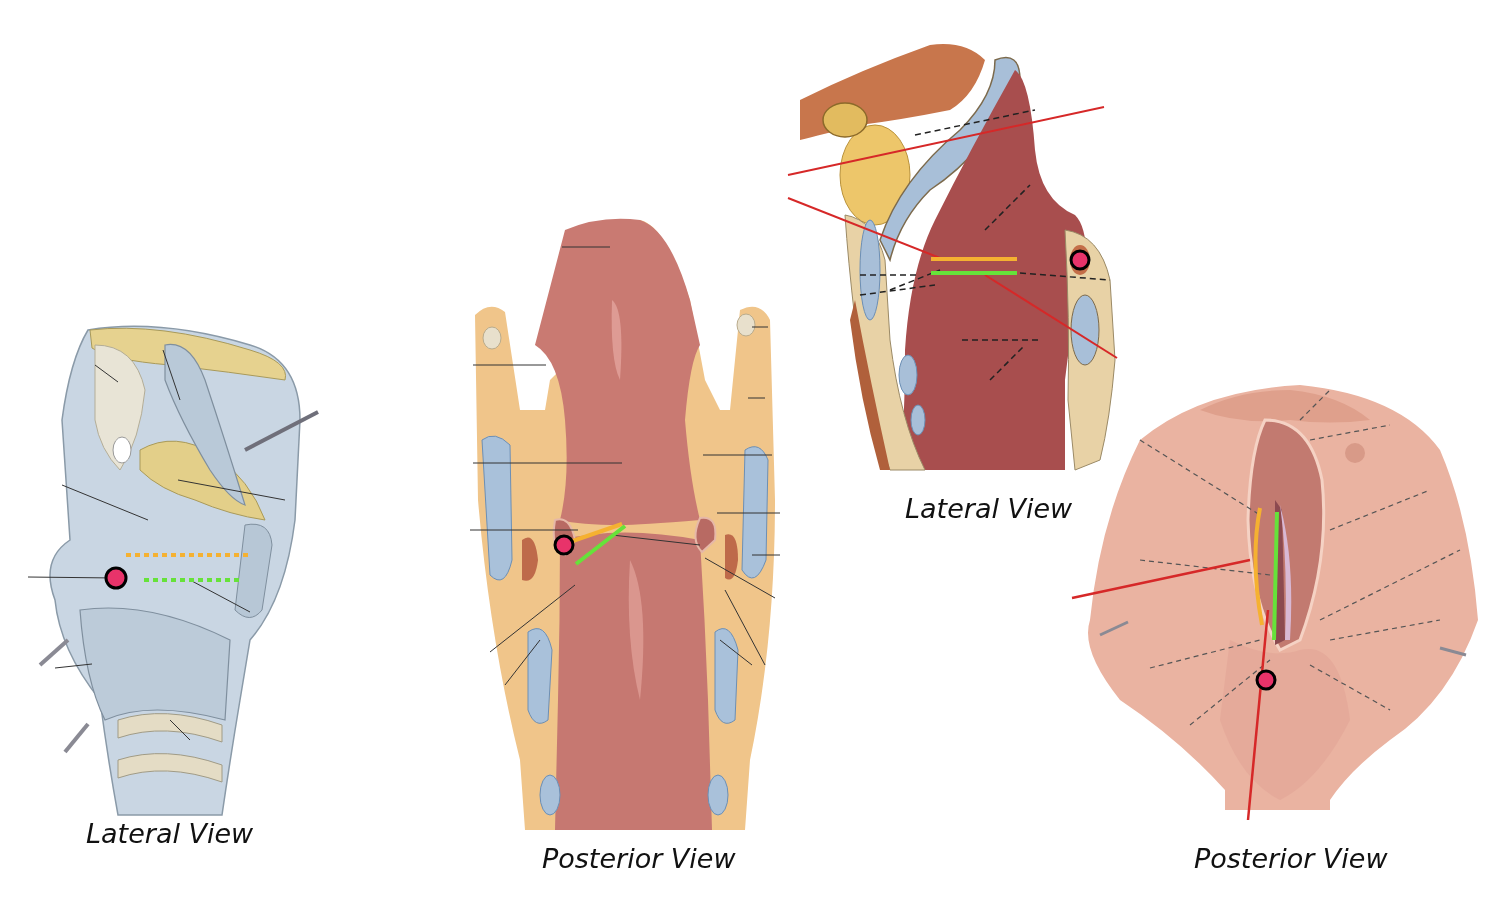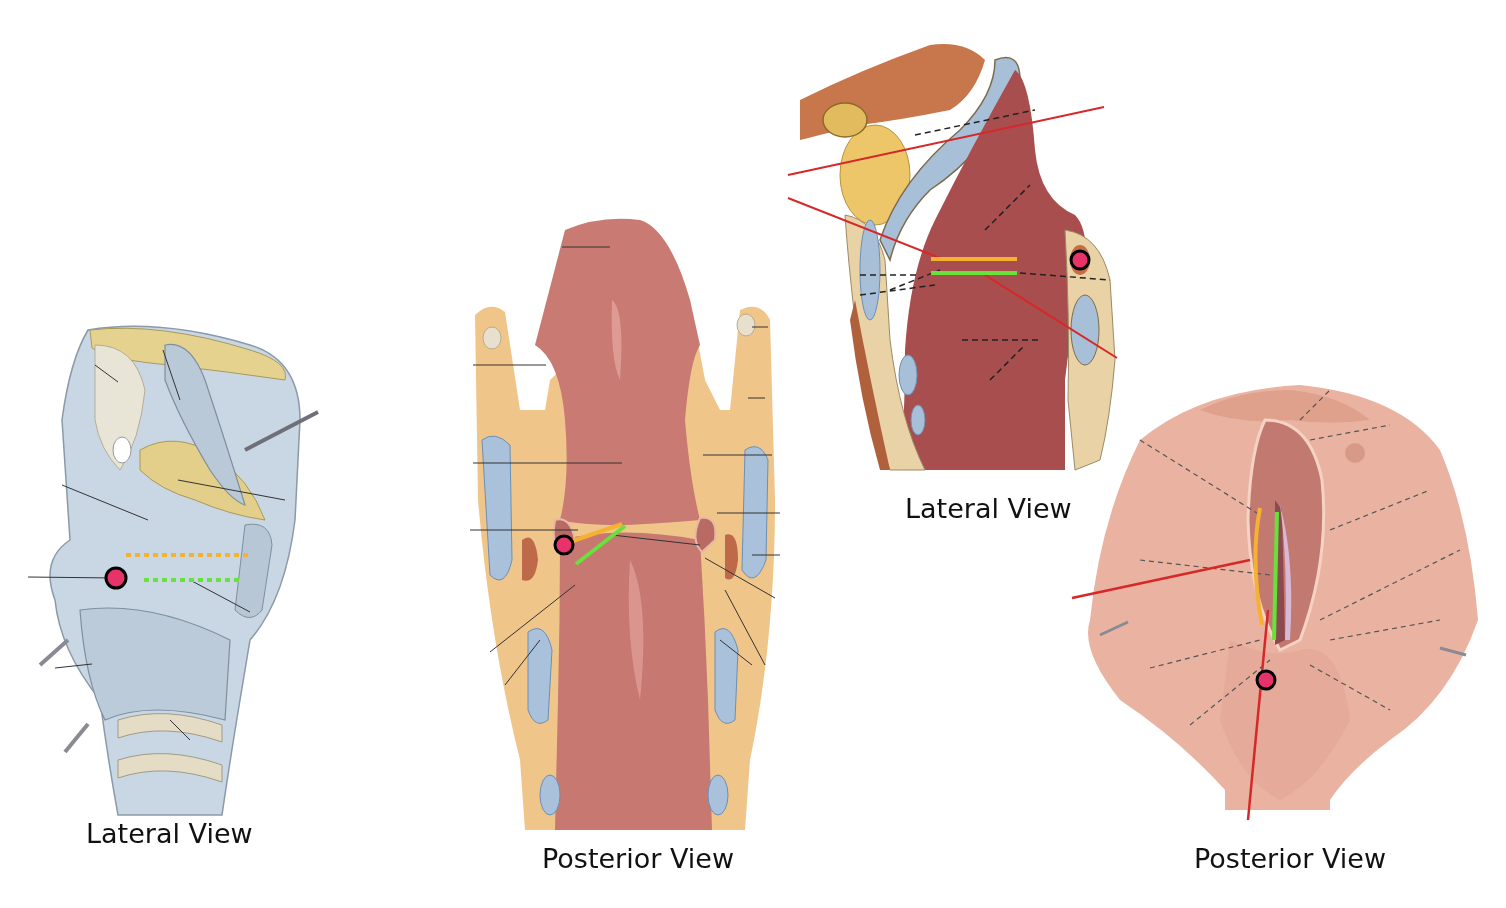--- a/index.html
+++ b/index.html
@@ -1,18 +1,18 @@
 <!DOCTYPE html>
 <html><head>
 <meta charset="utf-8">
 <style>
   html, body { margin: 0; padding: 0; background: #ffffff; }
   body { width: 1506px; height: 908px; position: relative; overflow: hidden; font-family: "Liberation Sans", "DejaVu Sans", sans-serif; }
   .panel { position: absolute; }
-  .caption { position: absolute; font-size: 27px; color: #111; font-family: "DejaVu Sans", "Liberation Sans", sans-serif; white-space: nowrap; }
+  .caption { position: absolute; font-style: italic; font-size: 27px; color: #111; font-family: "DejaVu Sans", "Liberation Sans", sans-serif; white-space: nowrap; }
   svg { position: absolute; left: 0; top: 0; overflow: visible; }
 </style>
 </head>
 <body>
 
 <div class="panel" style="left:0;top:0;width:330px;height:908px;">
   <svg width="330" height="908">
 
     <path d="M88,330 Q160,318 250,345 Q300,360 300,420 L295,520 Q285,600 250,640 L240,700 Q230,760 222,815 L118,815 Q108,760 100,700 Q60,650 55,600 Q40,560 70,540 L62,420 Q70,360 88,330Z" fill="#c9d6e3" stroke="#8a9aa8" stroke-width="1.5"></path>
 

